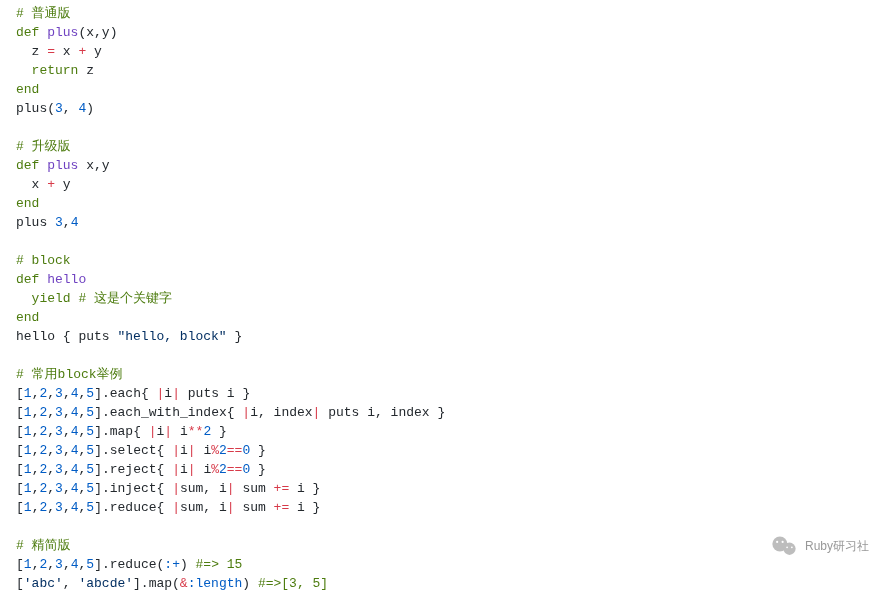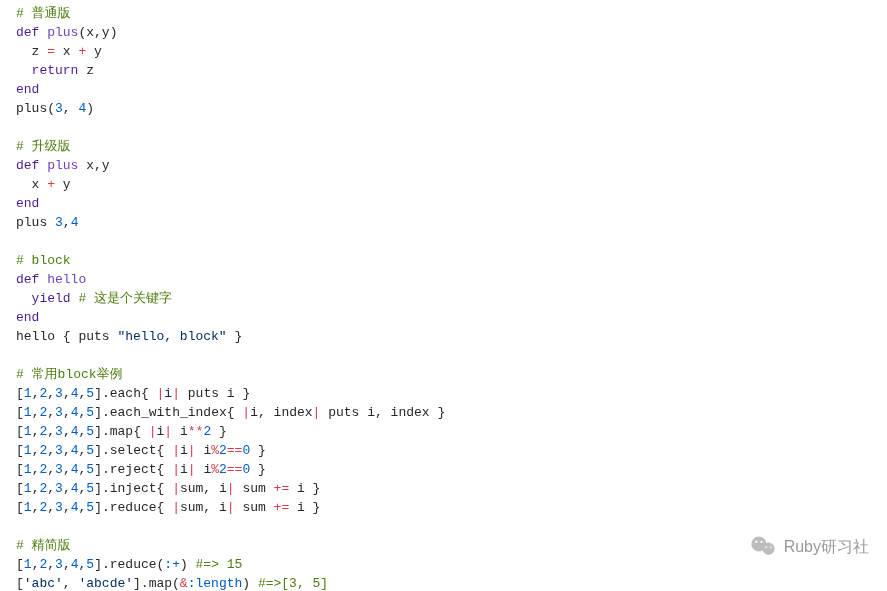--- a/index.html
+++ b/index.html
@@ -14,21 +14,21 @@
     overflow: hidden;
     position: relative;
   }
   .code-block {
     padding: 4px 0 0 16px;
     white-space: pre;
     color: #24292e;
   }
   .line { display: block; }
   .t-comment { color: #4d7c0f; }
-  .t-keyword { color: #4c1d95; }
+  .t-keyword { color: #4d7c0f; }
   .t-func    { color: #6f42c1; }
   .t-num     { color: #005cc5; }
   .t-string  { color: #032f62; }
   .t-op      { color: #d73a49; }
   .t-sym     { color: #005cc5; }
   .t-plain   { color: #24292e; }
   .watermark {
     position: absolute;
     right: 18px;
     bottom: 34px;
@@ -38,21 +38,21 @@
     opacity: 0.55;
     pointer-events: none;
   }
   .watermark .wm-icon {
     width: 26px; height: 22px;
     display: inline-flex; align-items: center; justify-content: center;
   }
   .watermark .wm-icon svg { width: 26px; height: 22px; }
   .watermark .wm-text {
     font-family: -apple-system, BlinkMacSystemFont, "Segoe UI", Helvetica, Arial, sans-serif;
-    font-size: 16px;
+    font-size: 12px;
     color: #444;
   }
 </style>
 </head>
 <body>
 
 <div class="code-block" id="code-root"><span class="line"><span class="t-comment"># 普通版</span></span><span class="line"><span class="t-keyword">def</span><span class="t-plain"> </span><span class="t-func">plus</span><span class="t-plain">(x,y)</span></span><span class="line"><span class="t-plain">  z </span><span class="t-op">=</span><span class="t-plain"> x </span><span class="t-op">+</span><span class="t-plain"> y</span></span><span class="line"><span class="t-plain">  </span><span class="t-keyword">return</span><span class="t-plain"> z</span></span><span class="line"><span class="t-keyword">end</span></span><span class="line"><span class="t-plain">plus(</span><span class="t-num">3</span><span class="t-plain">, </span><span class="t-num">4</span><span class="t-plain">)</span></span><span class="line">&nbsp;</span><span class="line"><span class="t-comment"># 升级版</span></span><span class="line"><span class="t-keyword">def</span><span class="t-plain"> </span><span class="t-func">plus</span><span class="t-plain"> x,y</span></span><span class="line"><span class="t-plain">  x </span><span class="t-op">+</span><span class="t-plain"> y</span></span><span class="line"><span class="t-keyword">end</span></span><span class="line"><span class="t-plain">plus </span><span class="t-num">3</span><span class="t-plain">,</span><span class="t-num">4</span></span><span class="line">&nbsp;</span><span class="line"><span class="t-comment"># block</span></span><span class="line"><span class="t-keyword">def</span><span class="t-plain"> </span><span class="t-func">hello</span></span><span class="line"><span class="t-plain">  </span><span class="t-keyword">yield</span><span class="t-plain"> </span><span class="t-comment"># 这是个关键字</span></span><span class="line"><span class="t-keyword">end</span></span><span class="line"><span class="t-plain">hello { puts </span><span class="t-string">"hello, block"</span><span class="t-plain"> }</span></span><span class="line">&nbsp;</span><span class="line"><span class="t-comment"># 常用block举例</span></span><span class="line"><span class="t-plain">[</span><span class="t-num">1</span><span class="t-plain">,</span><span class="t-num">2</span><span class="t-plain">,</span><span class="t-num">3</span><span class="t-plain">,</span><span class="t-num">4</span><span class="t-plain">,</span><span class="t-num">5</span><span class="t-plain">].each{ </span><span class="t-op">|</span><span class="t-plain">i</span><span class="t-op">|</span><span class="t-plain"> puts i }</span></span><span class="line"><span class="t-plain">[</span><span class="t-num">1</span><span class="t-plain">,</span><span class="t-num">2</span><span class="t-plain">,</span><span class="t-num">3</span><span class="t-plain">,</span><span class="t-num">4</span><span class="t-plain">,</span><span class="t-num">5</span><span class="t-plain">].each_with_index{ </span><span class="t-op">|</span><span class="t-plain">i, index</span><span class="t-op">|</span><span class="t-plain"> puts i, index }</span></span><span class="line"><span class="t-plain">[</span><span class="t-num">1</span><span class="t-plain">,</span><span class="t-num">2</span><span class="t-plain">,</span><span class="t-num">3</span><span class="t-plain">,</span><span class="t-num">4</span><span class="t-plain">,</span><span class="t-num">5</span><span class="t-plain">].map{ </span><span class="t-op">|</span><span class="t-plain">i</span><span class="t-op">|</span><span class="t-plain"> i</span><span class="t-op">**</span><span class="t-num">2</span><span class="t-plain"> }</span></span><span class="line"><span class="t-plain">[</span><span class="t-num">1</span><span class="t-plain">,</span><span class="t-num">2</span><span class="t-plain">,</span><span class="t-num">3</span><span class="t-plain">,</span><span class="t-num">4</span><span class="t-plain">,</span><span class="t-num">5</span><span class="t-plain">].select{ </span><span class="t-op">|</span><span class="t-plain">i</span><span class="t-op">|</span><span class="t-plain"> i</span><span class="t-op">%</span><span class="t-num">2</span><span class="t-op">==</span><span class="t-num">0</span><span class="t-plain"> }</span></span><span class="line"><span class="t-plain">[</span><span class="t-num">1</span><span class="t-plain">,</span><span class="t-num">2</span><span class="t-plain">,</span><span class="t-num">3</span><span class="t-plain">,</span><span class="t-num">4</span><span class="t-plain">,</span><span class="t-num">5</span><span class="t-plain">].reject{ </span><span class="t-op">|</span><span class="t-plain">i</span><span class="t-op">|</span><span class="t-plain"> i</span><span class="t-op">%</span><span class="t-num">2</span><span class="t-op">==</span><span class="t-num">0</span><span class="t-plain"> }</span></span><span class="line"><span class="t-plain">[</span><span class="t-num">1</span><span class="t-plain">,</span><span class="t-num">2</span><span class="t-plain">,</span><span class="t-num">3</span><span class="t-plain">,</span><span class="t-num">4</span><span class="t-plain">,</span><span class="t-num">5</span><span class="t-plain">].inject{ </span><span class="t-op">|</span><span class="t-plain">sum, i</span><span class="t-op">|</span><span class="t-plain"> sum </span><span class="t-op">+=</span><span class="t-plain"> i }</span></span><span class="line"><span class="t-plain">[</span><span class="t-num">1</span><span class="t-plain">,</span><span class="t-num">2</span><span class="t-plain">,</span><span class="t-num">3</span><span class="t-plain">,</span><span class="t-num">4</span><span class="t-plain">,</span><span class="t-num">5</span><span class="t-plain">].reduce{ </span><span class="t-op">|</span><span class="t-plain">sum, i</span><span class="t-op">|</span><span class="t-plain"> sum </span><span class="t-op">+=</span><span class="t-plain"> i }</span></span><span class="line">&nbsp;</span><span class="line"><span class="t-comment"># 精简版</span></span><span class="line"><span class="t-plain">[</span><span class="t-num">1</span><span class="t-plain">,</span><span class="t-num">2</span><span class="t-plain">,</span><span class="t-num">3</span><span class="t-plain">,</span><span class="t-num">4</span><span class="t-plain">,</span><span class="t-num">5</span><span class="t-plain">].reduce(</span><span class="t-sym">:+</span><span class="t-plain">) </span><span class="t-comment">#=&gt; 15</span></span><span class="line"><span class="t-plain">[</span><span class="t-string">'abc'</span><span class="t-plain">, </span><span class="t-string">'abcde'</span><span class="t-plain">].map(</span><span class="t-op">&amp;</span><span class="t-sym">:length</span><span class="t-plain">) </span><span class="t-comment">#=&gt;[3, 5]</span></span></div>
 
 <div class="watermark">
   <span class="wm-icon">

